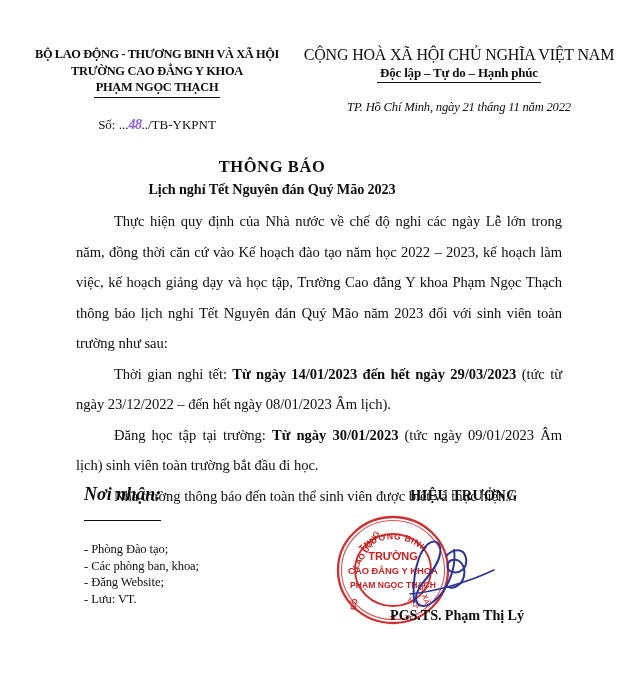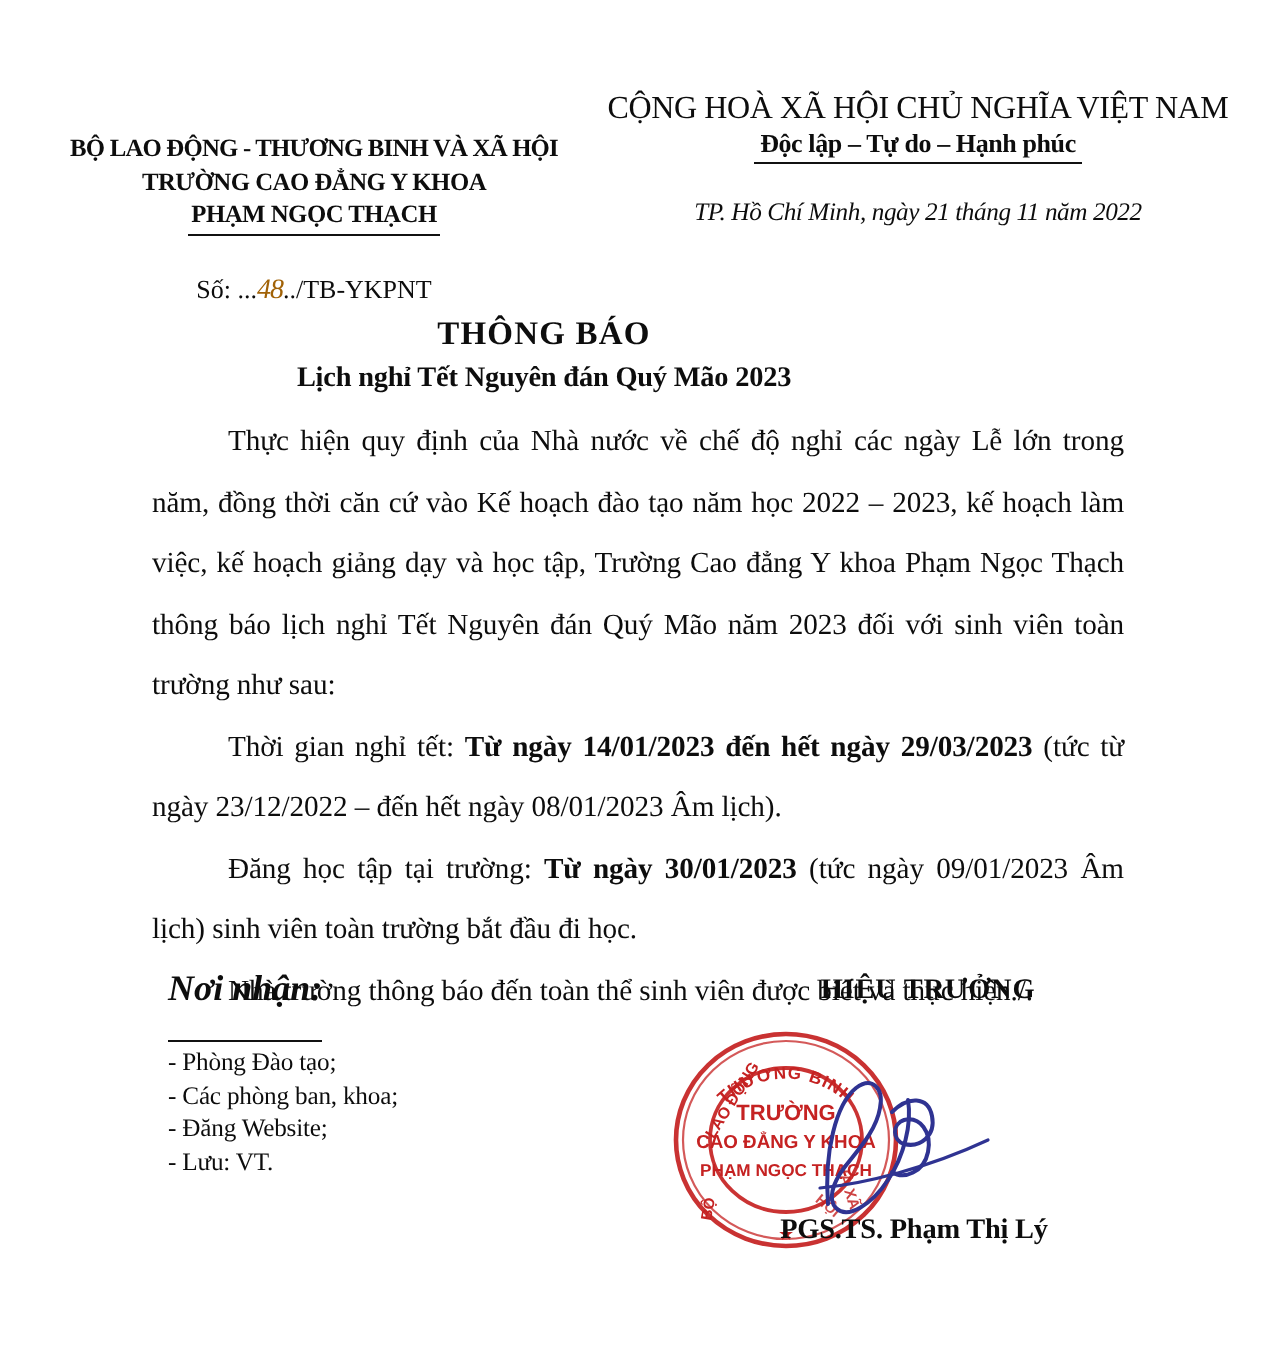--- a/index.html
+++ b/index.html
@@ -30,21 +30,20 @@
     left: 0;
     width: 632px;
     display: flex;
     align-items: flex-start;
   }
   .hdr-left {
     width: 300px;
     text-align: center;
     padding-left: 14px;
     box-sizing: border-box;
-    margin-top: 20px;
   }
   .hdr-right {
     width: 332px;
     text-align: center;
     box-sizing: border-box;
     padding-right: 14px;
   }
   .org-line {
     font-weight: bold;
     font-size: 12.4px;
@@ -59,23 +58,23 @@
     padding: 0 2px 1px 2px;
   }
   .doc-no {
     margin-top: 18px;
     font-size: 13px;
     line-height: 17px;
     text-align: center;
     white-space: nowrap;
   }
   .doc-no .ink {
-    color: #a16207;
+    color: #8b5cf6;
     font-style: italic;
-    font-weight: normal;
+    font-weight: bold;
     font-size: 14px;
     font-family: "Liberation Serif", serif;
     letter-spacing: -0.5px;
   }
   .nation-line {
     font-weight: normal;
     font-size: 16px;
     line-height: 17px;
     letter-spacing: -0.2px;
     white-space: nowrap;
@@ -157,21 +156,21 @@
     font-weight: bold;
     font-style: italic;
     font-size: 18px;
     line-height: 16px;
     display: inline-block;
     border-bottom: 1.1px solid #111;
     padding-bottom: 18px;
   }
   .recipients ul {
     list-style: none;
-    margin: 2px 0 0 0;
+    margin: 20px 0 0 0;
     padding: 0;
   }
   .recipients li {
     font-size: 12.6px;
     line-height: 16.6px;
     white-space: nowrap;
     letter-spacing: -0.1px;
   }
 
   .signature {

